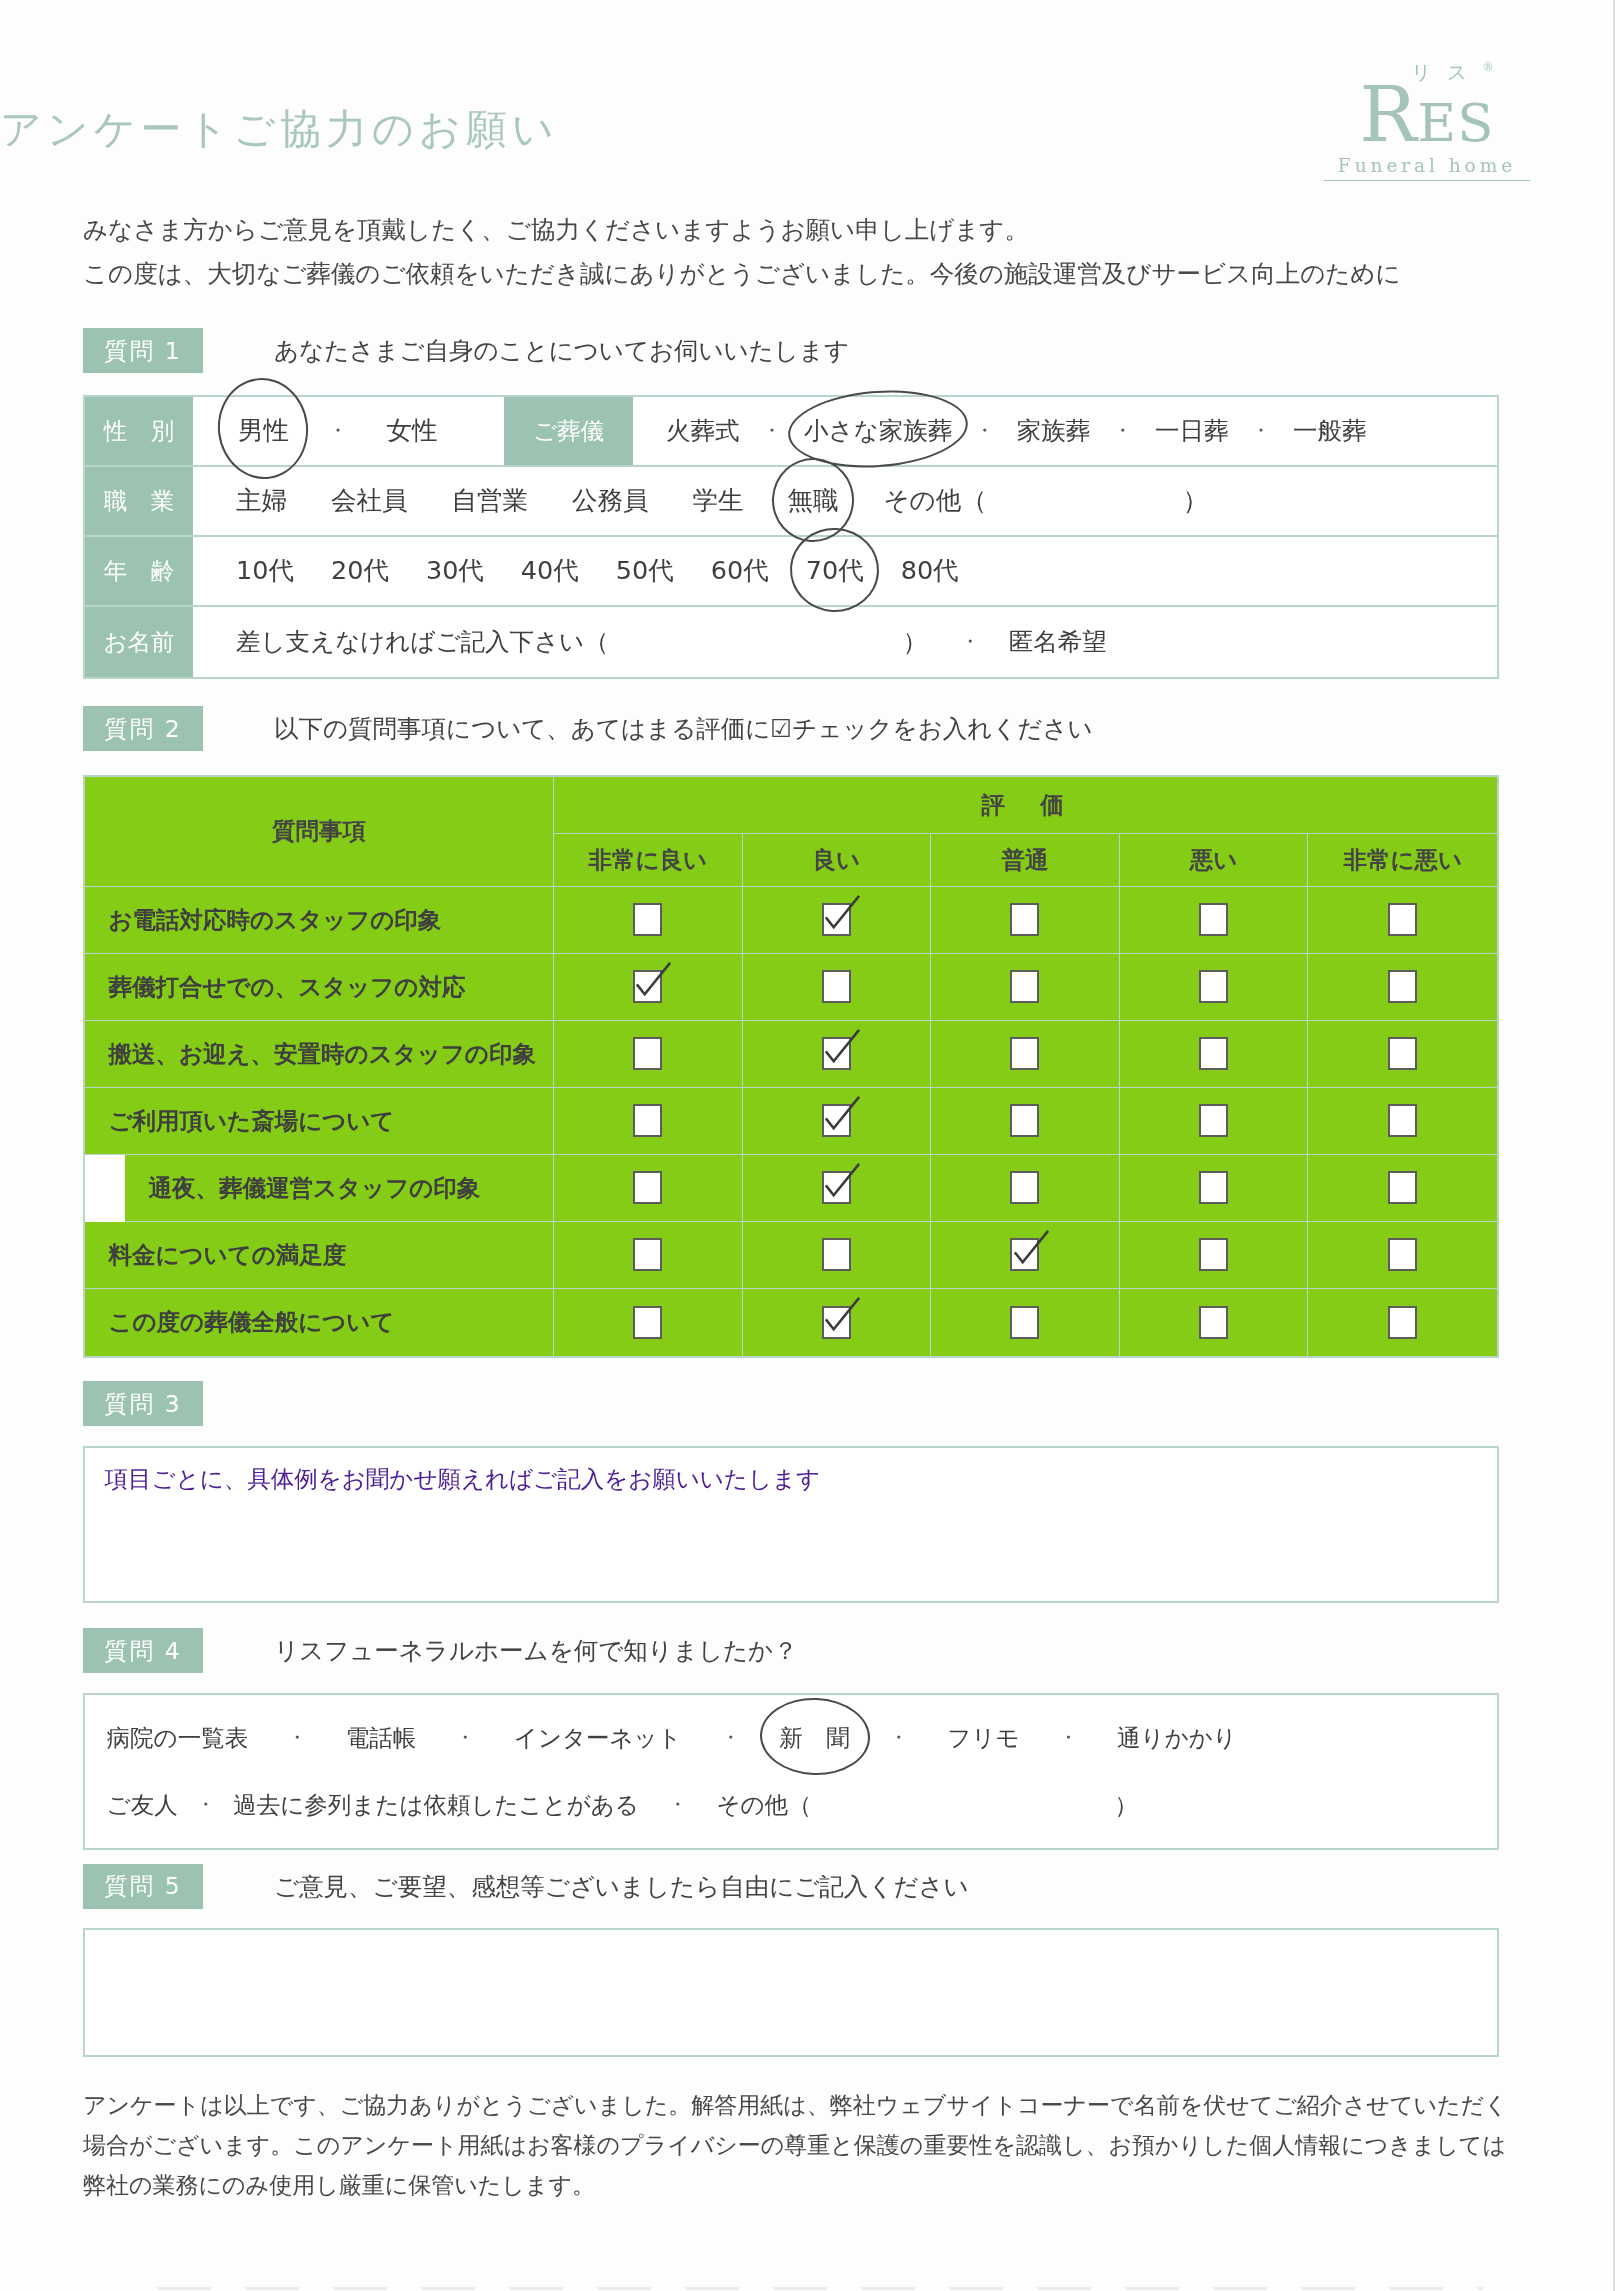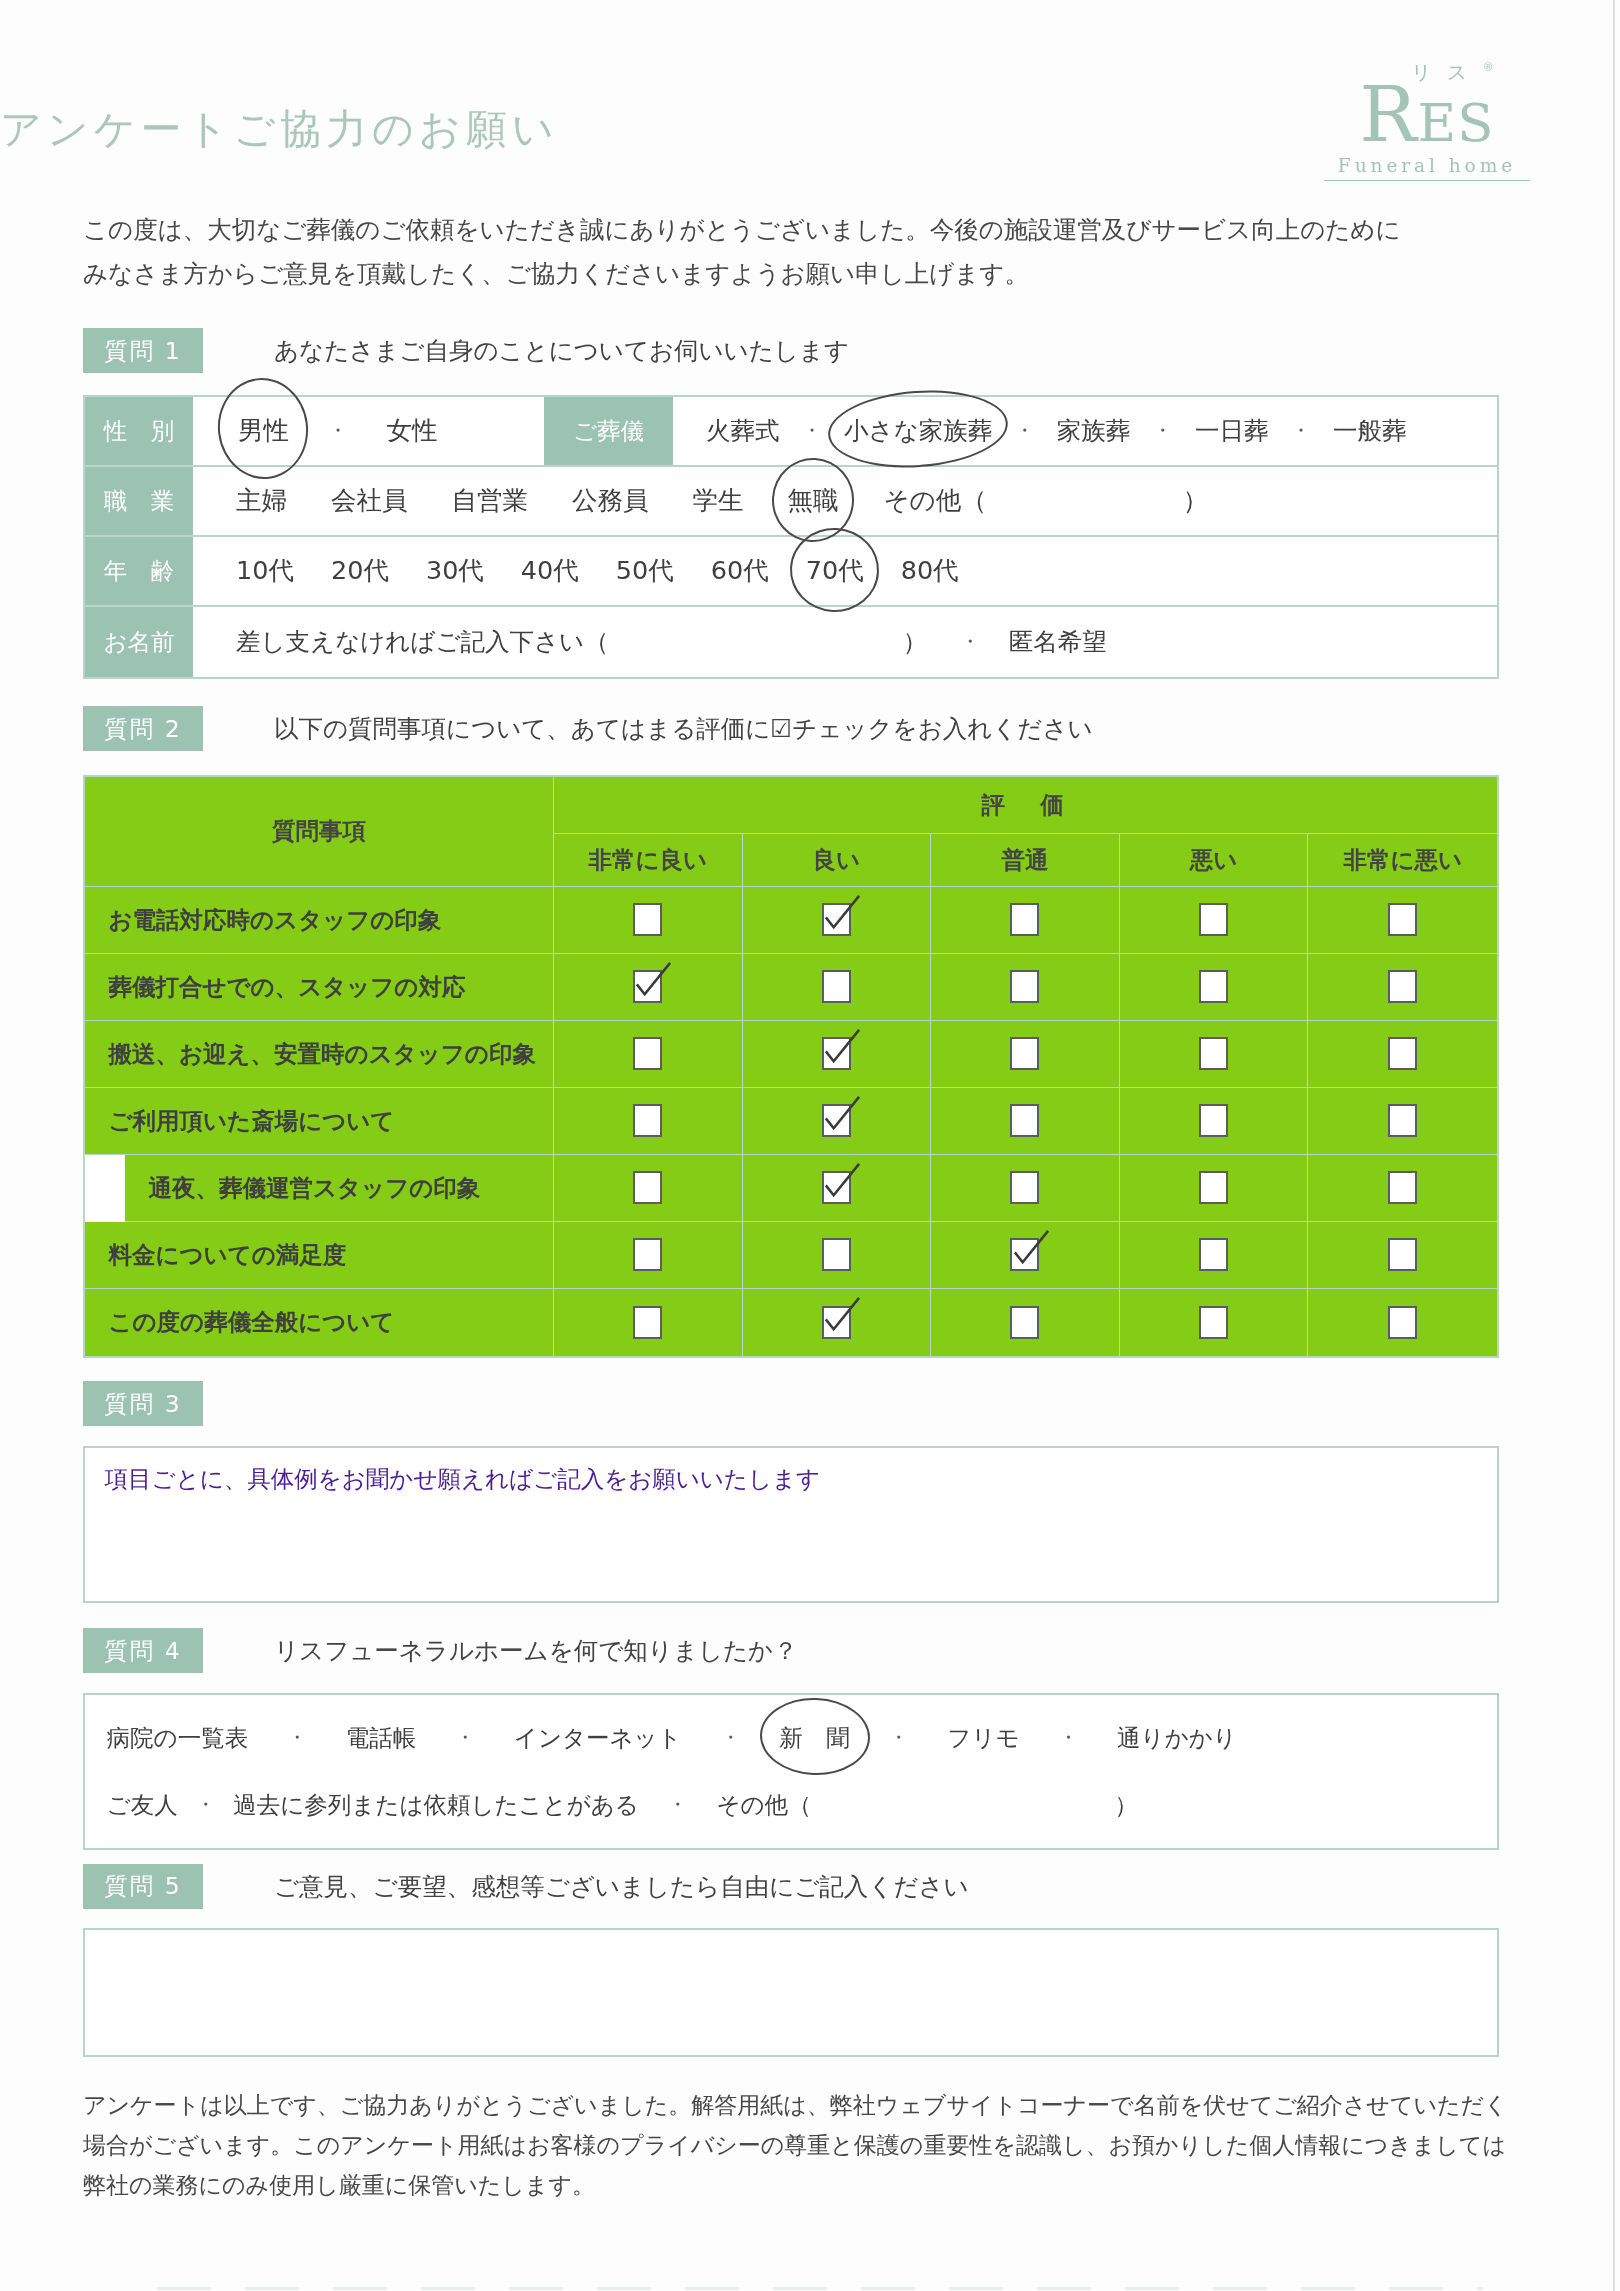--- a/index.html
+++ b/index.html
@@ -47,21 +47,21 @@
   .t1 { margin: 21.6px 121px 0 83px; border: 2px solid var(--border, #b7d6c9); background:#fff; }
   .t1-row { display: flex; align-items: stretch; height: 70px; border-bottom: 2px solid var(--border, #b7d6c9); }
   .t1-row:last-child { border-bottom: none; }
   .t1-label {
     flex: none; width: 108px;
     background: var(--accent, #9cc3b2); color: #fff;
     font-size: 23.5px; display: flex; align-items: center; justify-content: center;
   }
   .t1-label2 { width: 129px; }
   .t1-opts { display: flex; align-items: center; font-size: 25.5px; }
-  .gender-opts { flex: none; width: 351px; padding-left: 45px; gap: 39px; }
+  .gender-opts { flex: none; width: 311px; padding-left: 45px; gap: 39px; }
   .funeral-opts { flex: 1; padding-left: 33px; gap: 22.5px; font-size: 24.5px; }
   .occ-opts { flex: none; padding-left: 43px; gap: 44px; }
   .age-opts { flex: none; padding-left: 43px; gap: 37px; }
   .name-opts { flex: 1; padding-left: 43px; font-size: 24.5px; }
   .tail { display: flex; align-items: center; font-size: 25.5px; margin-left: 45px; }
   .dot { font-size: 19.6px; color: #5a5a5a; }
   .gap { display: inline-block; height: 31px; }
   .occ-gap { width: 196px; } .name-gap { width: 294px; } .q4-gap { width: 245px; }
   .name-opts .dot { margin: 0 29px 0 33px; }
   
@@ -120,22 +120,22 @@
   <div class="header">
     <div class="title">アンケートご協力のお願い</div>
     <div class="logo">
       <div class="logo-kana"><span>リス</span><span class="logo-reg">®</span></div>
       <div class="logo-main">RES</div>
       <div class="logo-sub">Funeral home</div>
     </div>
   </div>
 
   <div class="intro">
+    <div>みなさま方からご意見を頂戴したく、ご協力くださいますようお願い申し上げます。</div>
     <div>この度は、大切なご葬儀のご依頼をいただき誠にありがとうございました。今後の施設運営及びサービス向上のために</div>
-    <div>みなさま方からご意見を頂戴したく、ご協力くださいますようお願い申し上げます。</div>
   </div>
 
   <div class="section-head" style="margin-top:33px">
     <span class="badge">質問 1</span>
     <span class="section-title">あなたさまご自身のことについてお伺いいたします</span>
   </div>
 
   <div class="t1">
     <div class="t1-row">
       <div class="t1-label">性　別</div>

